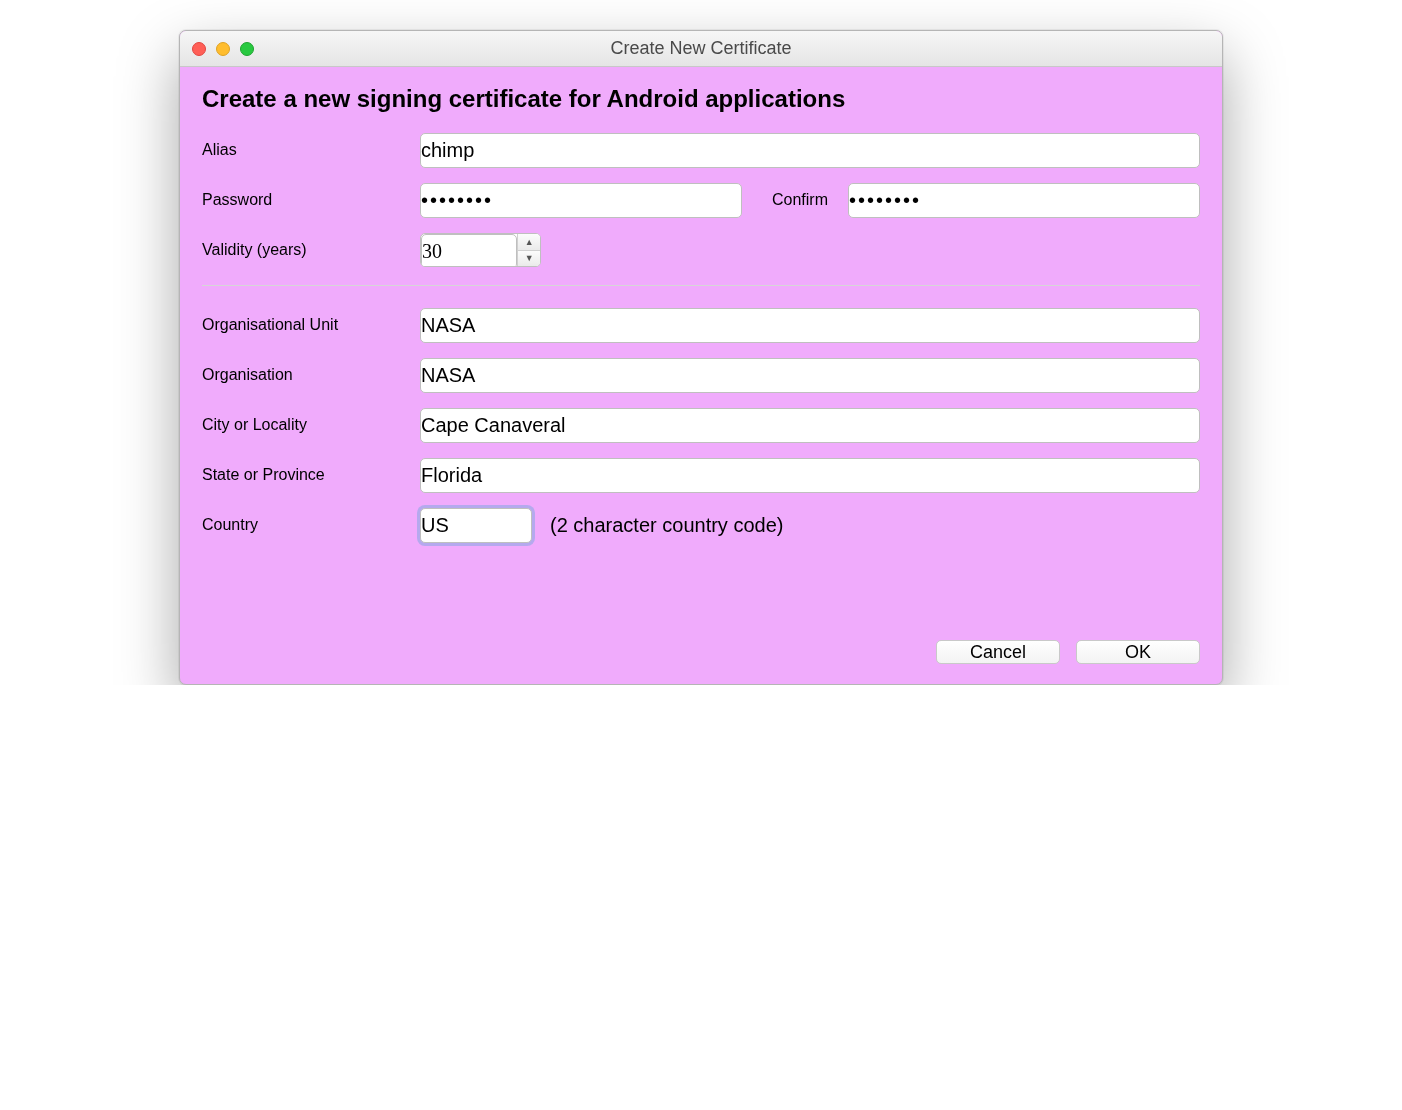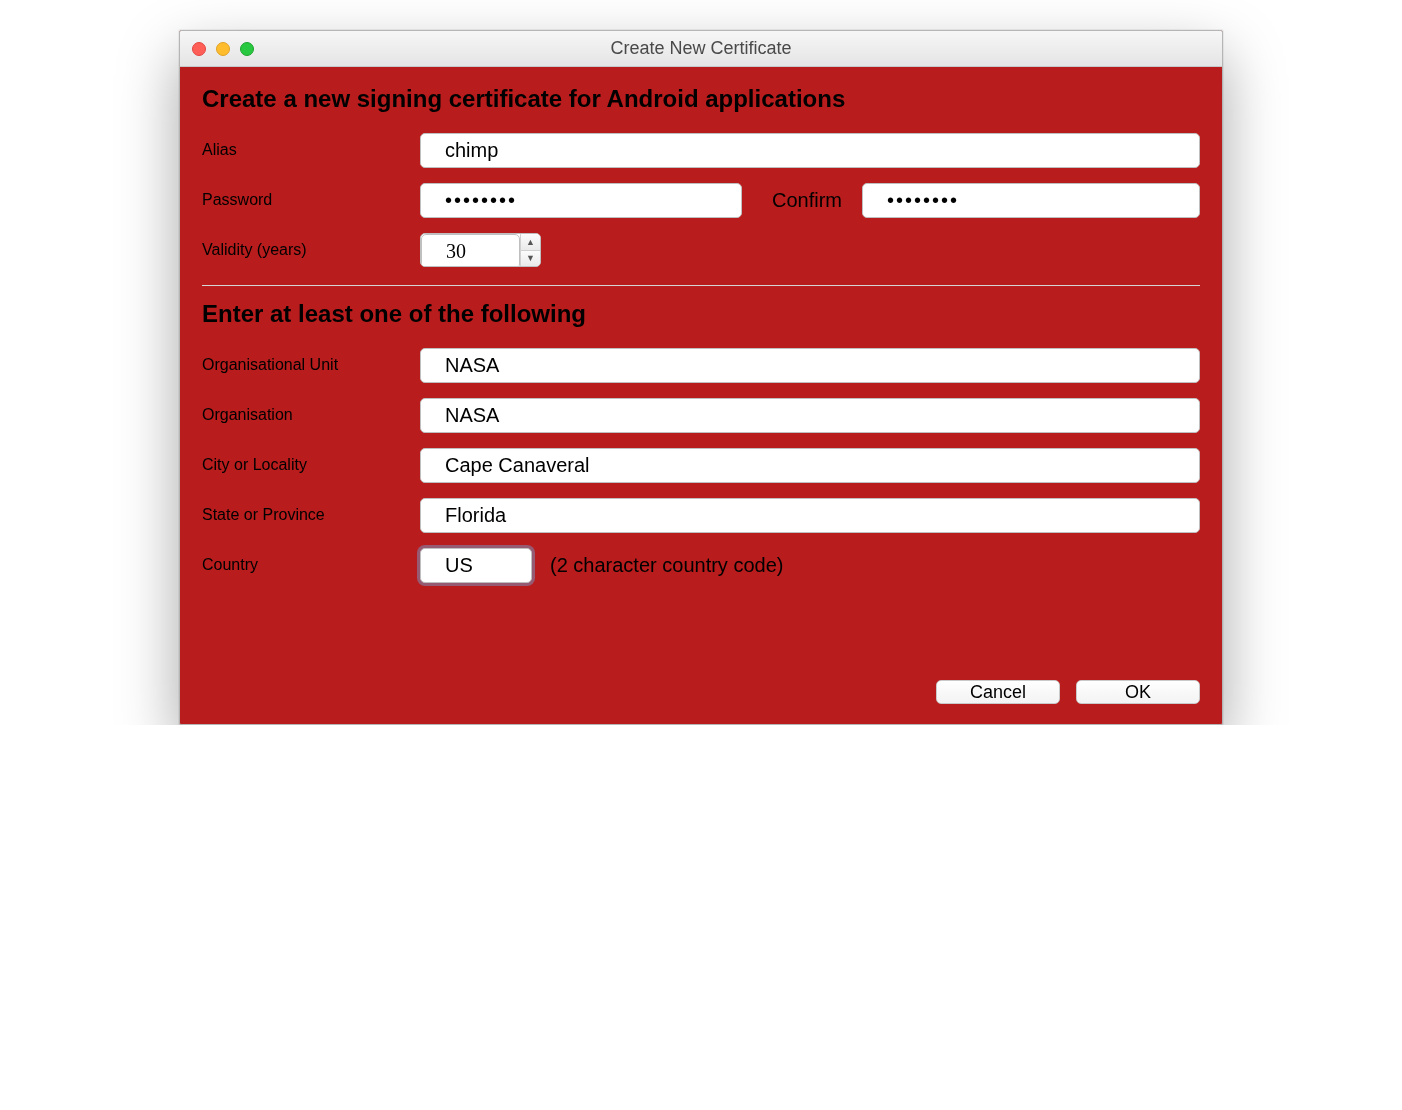--- a/index.html
+++ b/index.html
@@ -8,23 +8,23 @@
     font-family: "Helvetica Neue", Helvetica, Arial, sans-serif;
     font-size: 20px;
     color: #000;
     display: flex;
     justify-content: center;
     align-items: flex-start;
     padding-top: 30px;
   }
   .window {
     width: 1044px;
-    background: #b91c1c;
+    background: #f0abfc;
     border: 1px solid #b5b5b5;
-    border-radius: 2px;
+    border-radius: 7px;
     box-shadow: 0 25px 60px rgba(0,0,0,0.35), 0 0 0 1px rgba(0,0,0,0.05);
     overflow: hidden;
   }
   .titlebar {
     height: 36px;
     background: linear-gradient(#f6f6f6, #e5e5e5);
     border-bottom: 1px solid #c8c8c8;
     display: flex;
     align-items: center;
     position: relative;
@@ -71,36 +71,36 @@
   }
   .input-wrap {
     flex: 1;
     display: flex;
     align-items: center;
     gap: 12px;
   }
   input[type=text], input[type=password] {
     font-family: inherit;
     font-size: 20px;
-    padding: 4px 24px;
+    padding: 4px 0;
     height: 35px;
     border: 1px solid #bfbfbf;
     border-radius: 5px;
     background: #fff;
     outline: none;
     width: 100%;
   }
   input[type=password] {
     letter-spacing: 2px;
   }
   .password-field { width: 322px; flex: 0 0 322px; }
   .confirm-label {
     flex: 0 0 auto;
     padding: 0 8px 0 18px;
-    font-size: 20px;
+    font-size: 16px;
   }
   .spinner-wrap {
     display: flex;
     width: 121px;
     height: 34px;
     border: 1px solid #bfbfbf;
     border-radius: 5px;
     background: #fff;
     overflow: hidden;
     font-family: Liberation Serif, serif;
@@ -204,21 +204,20 @@
           <div class="spinner-buttons">
             <div class="spinner-btn">▲</div>
             <div class="spinner-btn">▼</div>
           </div>
         </div>
       </div>
     </div>
 
     <hr class="divider">
 
-    <div class="section-title">Enter at least one of the following</div>
 
 
     <div class="row">
       <div class="label">Organisational Unit</div>
       <div class="input-wrap">
         <input type="text" value="NASA" style="">
       </div>
     </div>
 
     <div class="row">

